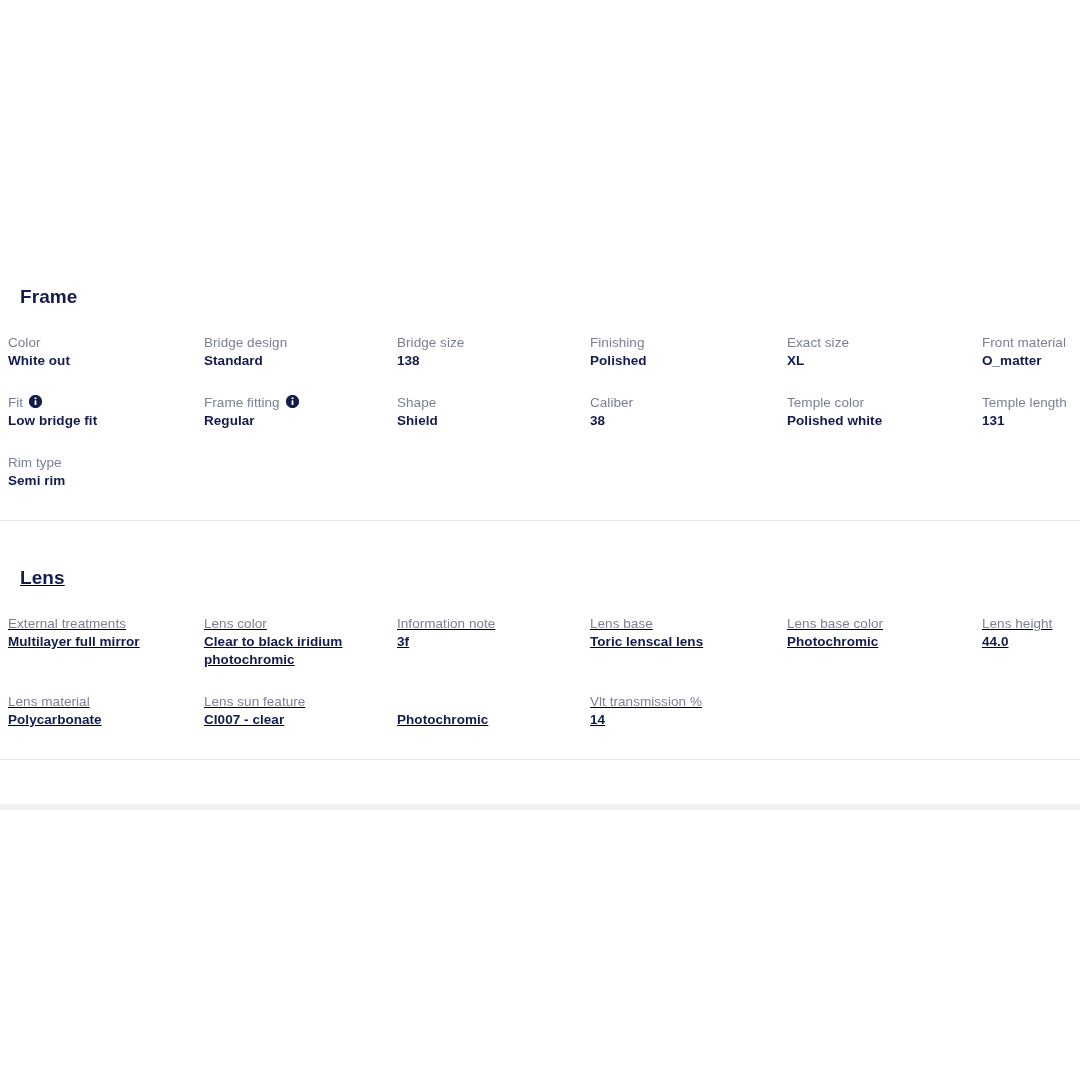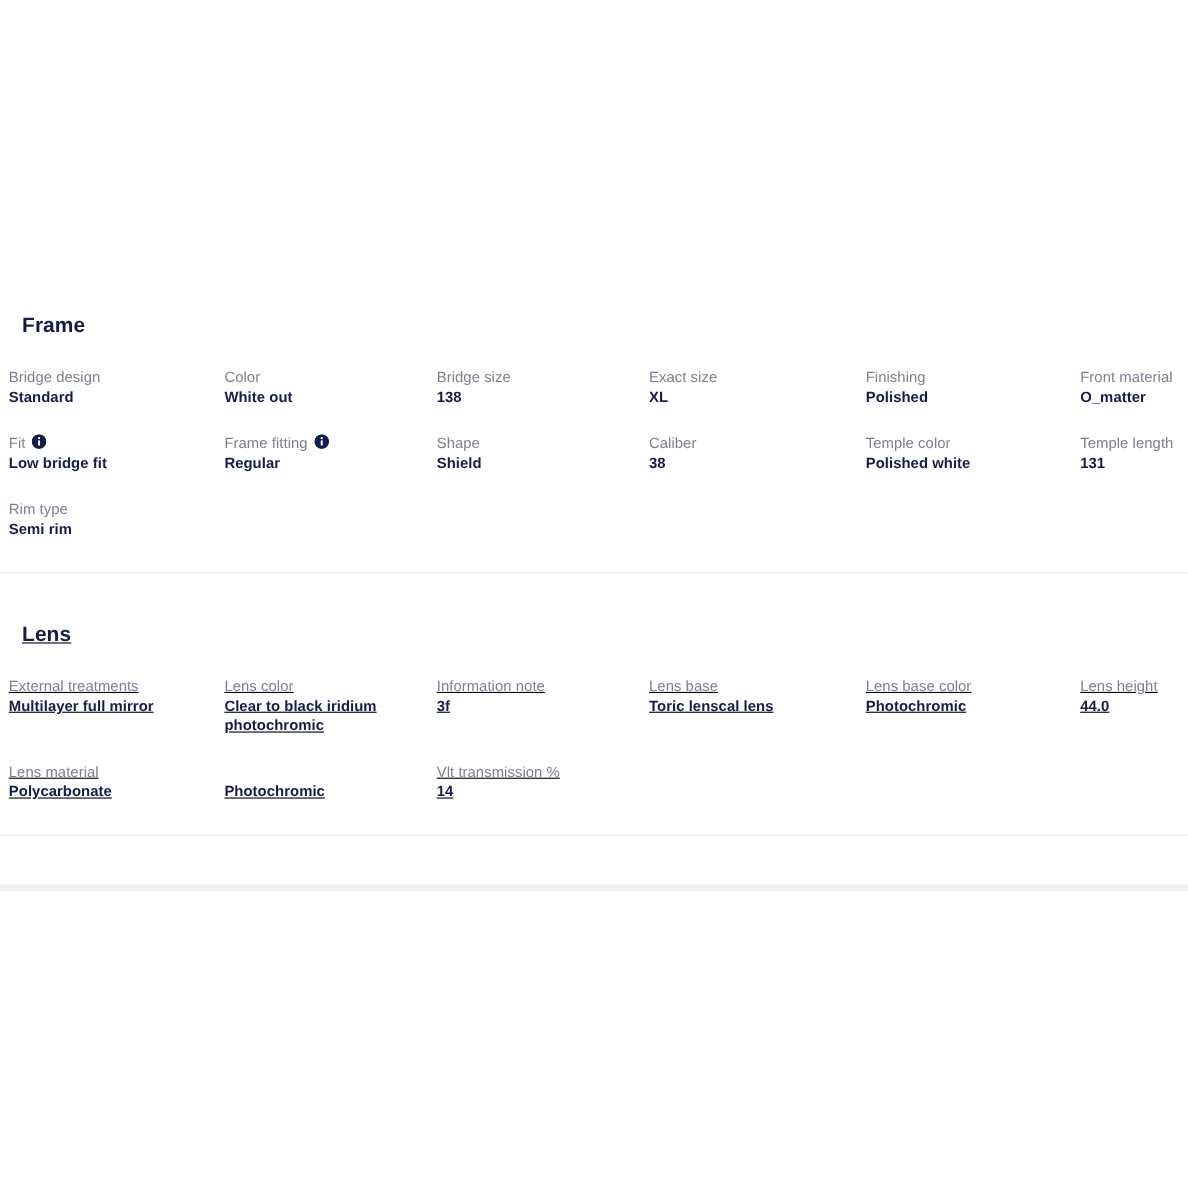--- a/index.html
+++ b/index.html
@@ -131,47 +131,47 @@
 <body>
 
 <div class="page">
   <div class="spec-viewport">
     <div class="spec-inner" id="spec-inner">
         <div class="section" style="padding-top: 14px;">
           <h2 class="section-title">Frame</h2>
           <div class="attr-grid" style="margin-top: 26px;">
             <div class="attr-cell">
               <div class="attr-label">
+                <span>Color</span>
+              </div>
+              <div class="attr-value">White out</div>
+            </div>
+            <div class="attr-cell">
+              <div class="attr-label">
                 <span>Bridge design</span>
               </div>
               <div class="attr-value">Standard</div>
             </div>
             <div class="attr-cell">
               <div class="attr-label">
-                <span>Color</span>
-              </div>
-              <div class="attr-value">White out</div>
-            </div>
-            <div class="attr-cell">
-              <div class="attr-label">
                 <span>Bridge size</span>
               </div>
               <div class="attr-value">138</div>
             </div>
             <div class="attr-cell">
               <div class="attr-label">
+                <span>Finishing</span>
+              </div>
+              <div class="attr-value">Polished</div>
+            </div>
+            <div class="attr-cell">
+              <div class="attr-label">
                 <span>Exact size</span>
               </div>
               <div class="attr-value">XL</div>
-            </div>
-            <div class="attr-cell">
-              <div class="attr-label">
-                <span>Finishing</span>
-              </div>
-              <div class="attr-value">Polished</div>
             </div>
             <div class="attr-cell">
               <div class="attr-label">
                 <span>Front material</span>
               </div>
               <div class="attr-value">O_matter</div>
             </div>
           </div>
           <div class="attr-grid" style="margin-top: 24px;">
             <div class="attr-cell">
@@ -279,20 +279,26 @@
               </div>
               <div class="attr-value">44.0</div>
             </div>
           </div>
           <div class="attr-grid" style="margin-top: 24px;">
             <div class="attr-cell">
               <div class="attr-label">
                 <span>Lens material</span>
               </div>
               <div class="attr-value">Polycarbonate</div>
+            </div>
+            <div class="attr-cell">
+              <div class="attr-label">
+                <span>Lens sun feature</span>
+              </div>
+              <div class="attr-value">CI007 - clear</div>
             </div>
             <div class="attr-cell">
               <div class="attr-label blank">
                 <span>&nbsp;</span>
               </div>
               <div class="attr-value">Photochromic</div>
             </div>
             <div class="attr-cell">
               <div class="attr-label">
                 <span>Vlt transmission %</span>

